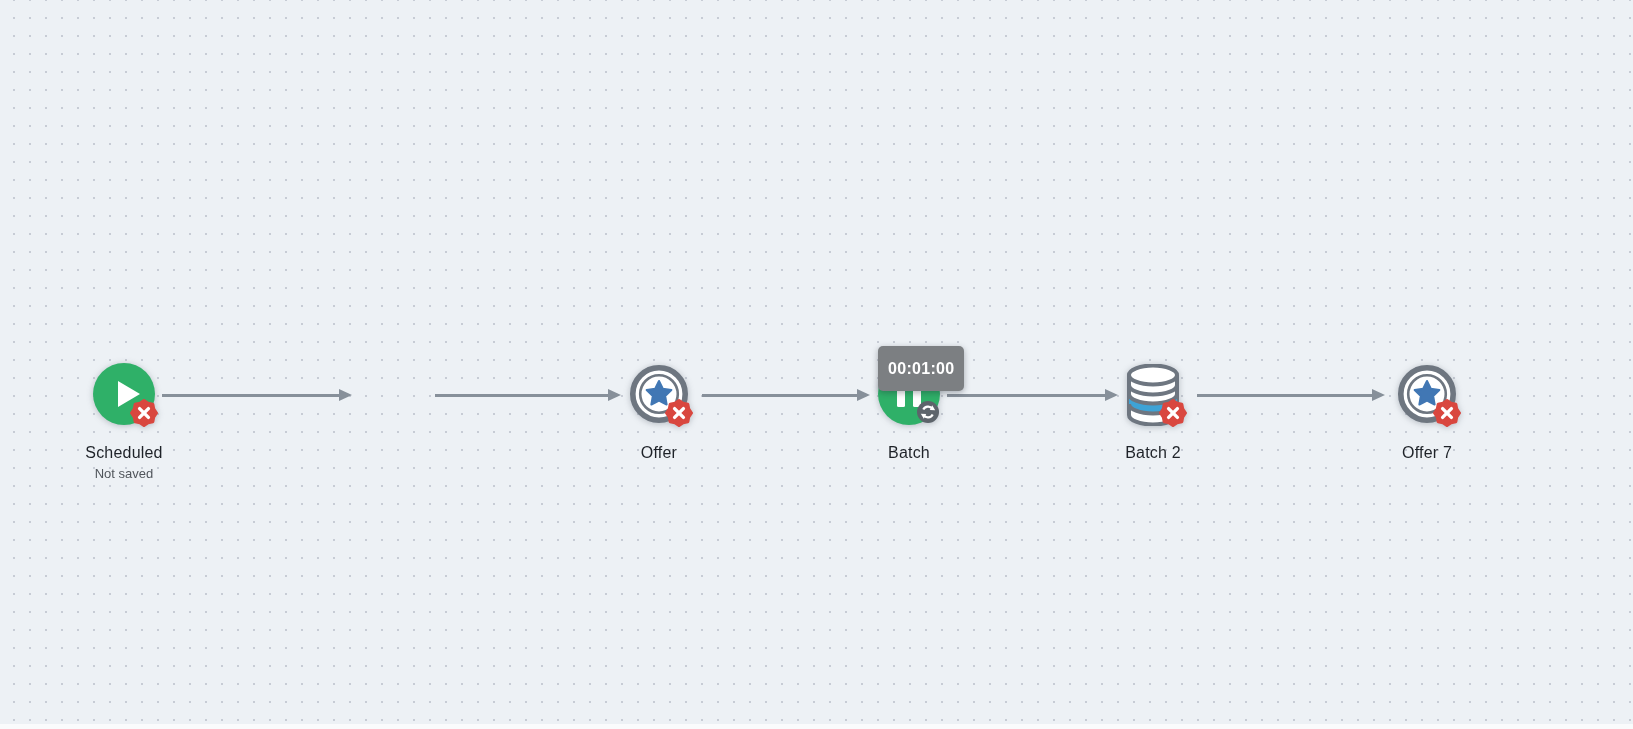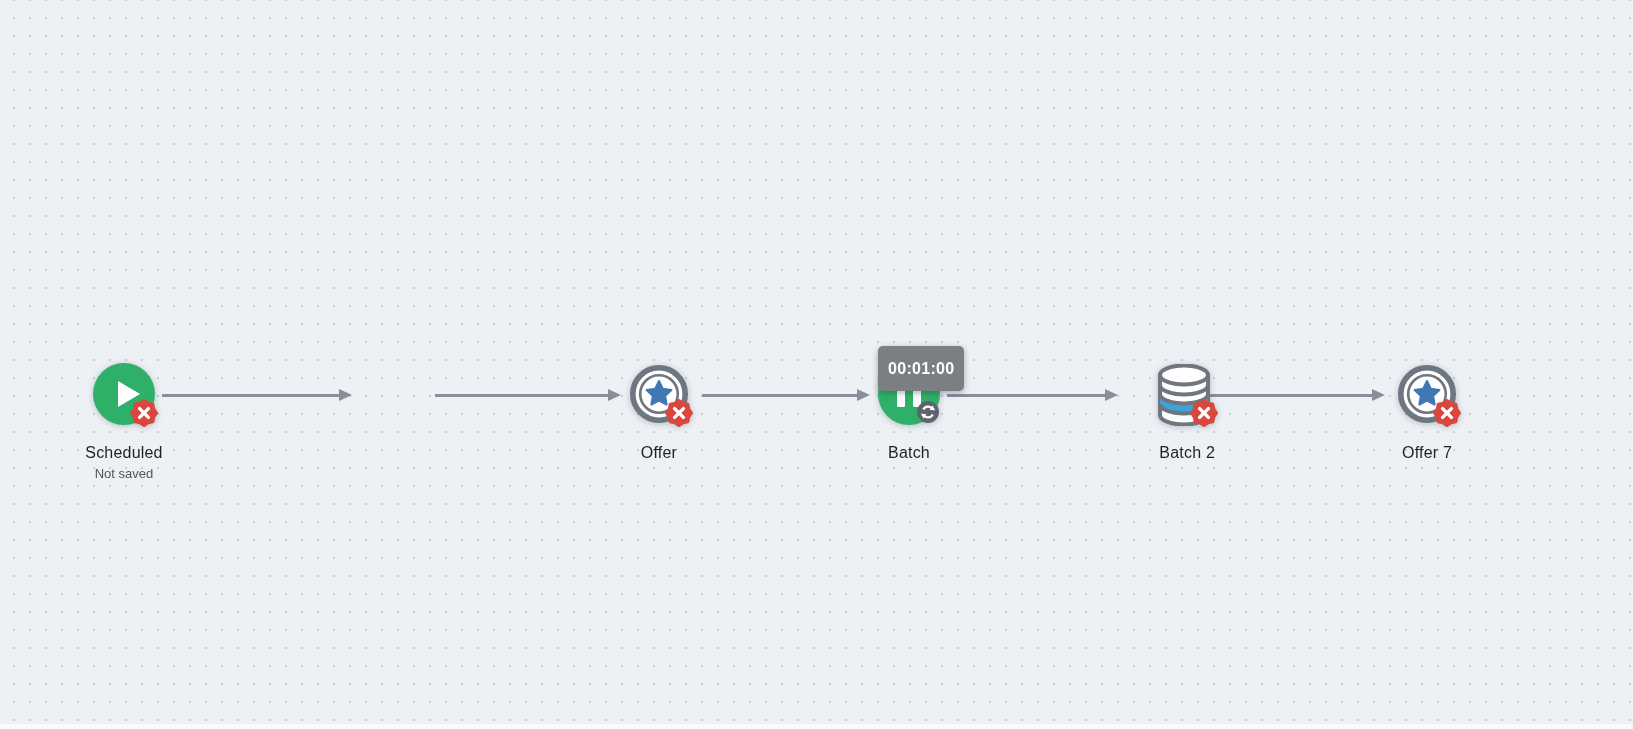--- a/index.html
+++ b/index.html
@@ -114,21 +114,21 @@
           <path d="M7.3,9.6 A5.4,5.4 0 0 1 16.4,8.8"></path>
           <path d="M16.7,14.4 A5.4,5.4 0 0 1 7.6,15.2"></path>
         </g>
         <polygon points="16.2,5.2 19.2,10.2 13.8,10.0" fill="#ffffff"></polygon>
         <polygon points="7.8,18.8 4.8,13.8 10.2,14.0" fill="#ffffff"></polygon>
       </svg>
     </div>
     <div class="node-label">Batch</div>
   </div>
 
-  <div class="node" style="left:1091px;align-items:flex-end;">
+  <div class="node" style="left:1091px;">
     <div class="icon-wrap">
       <svg class="db-svg" width="56" height="62" viewBox="0 0 56 62">
         <path d="M4,11 L4,51 A24,9.5 0 0 0 52,51 L52,11" fill="#ffffff" stroke="#6e7680" stroke-width="4"></path>
         <path d="M4,30 A24,9.5 0 0 0 52,30 L52,40 A24,9.5 0 0 1 4,40 Z" fill="#3ea3d6"></path>
         <path d="M4,21 A24,9.5 0 0 0 52,21" fill="none" stroke="#6e7680" stroke-width="4"></path>
         <path d="M4,30 A24,9.5 0 0 0 52,30" fill="none" stroke="#6e7680" stroke-width="4"></path>
         <path d="M4,40 A24,9.5 0 0 0 52,40" fill="none" stroke="#6e7680" stroke-width="4"></path>
         <ellipse cx="28" cy="11" rx="24" ry="9.5" fill="#ffffff" stroke="#6e7680" stroke-width="4"></ellipse>
       </svg>
       <svg class="badge-seal" viewBox="0 0 30 30">

